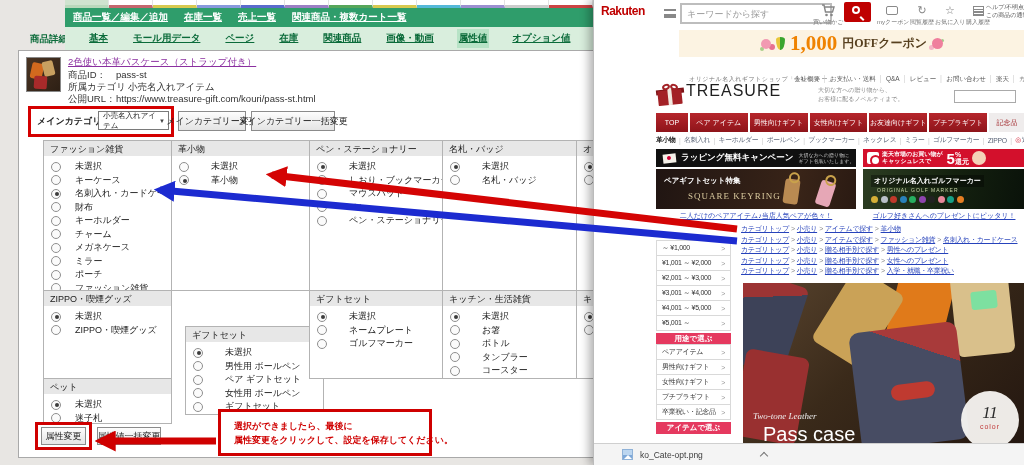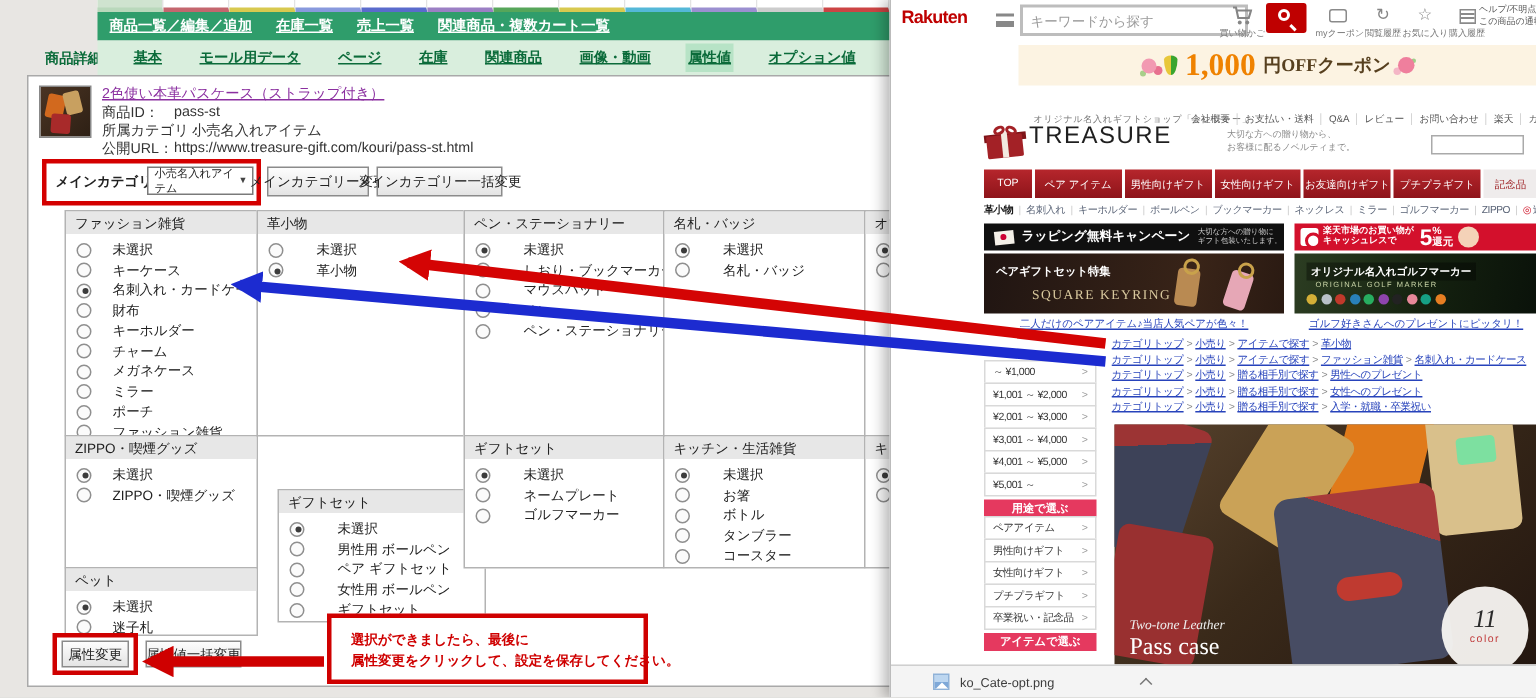--- a/index.html
+++ b/index.html
@@ -133,21 +133,21 @@
   .crumbline .csep { color:#888; margin:0 2px; }
 
   #sidebar { left:62px; top:241px; width:75px; }
   .side-item { height:16px; border:1px solid #d9d9d9; margin-top:-1px; display:flex; justify-content:space-between; align-items:center; padding:0 5px; font-size:7px; color:#333; background:#fff; white-space:nowrap; cursor:pointer; letter-spacing:-.3px; }
   .side-item .arr { color:#999; font-size:7px; }
   .side-head { background:#e5395f; color:#fff; font-size:7.5px; font-weight:bold; height:12px; display:flex; align-items:center; justify-content:center; margin-top:2px; }
 
   #photo { left:149px; top:283px; width:282px; height:160px; background:linear-gradient(135deg,#5a452f 0%,#3a2a1a 45%,#241710 100%); overflow:hidden; cursor:pointer; }
   .case { position:absolute; border-radius:7px; }
   #photo .cap1 { position:absolute; left:10px; top:128px; color:#eee; font-size:9px; font-family:"Liberation Serif","DejaVu Serif",serif; font-style:italic; }
-  #photo .cap2 { position:absolute; left:10px; top:140px; color:#fff; font-size:16px; font-family:Liberation Serif, serif; }
+  #photo .cap2 { position:absolute; left:20px; top:140px; color:#fff; font-size:20px; font-family:Liberation Sans, sans-serif; }
   #badge { position:absolute; left:218px; top:108px; width:58px; height:58px; border-radius:50%; background:rgba(248,246,242,.95); text-align:center; }
   #badge .bn { font-size:17px; font-style:italic; font-family:"Liberation Serif","DejaVu Serif",serif; color:#2b2b2b; margin-top:12px; }
   #badge .bl { font-size:7px; color:#c03a3a; letter-spacing:1px; }
 
   #dlbar { left:0; top:443px; width:431px; height:22px; background:#f4f4f4; border-top:1px solid #cfcfcf; display:flex; align-items:center; }
   #dl-ic { width:11px; height:11px; margin-left:28px; background:linear-gradient(#bcd6f0 55%,#7ea8d8 55%); border:1px solid #8fb2d8; position:relative; }
   #dl-ic::after { content:""; position:absolute; left:1px; bottom:0; border-left:4px solid transparent; border-right:4px solid transparent; border-bottom:4px solid #fff; }
   #dl-name { font-size:8.5px; color:#3c3c3c; margin-left:7px; cursor:pointer; }
   #dl-caret { width:6px; height:6px; border-left:1.5px solid #777; border-top:1.5px solid #777; transform:rotate(45deg); margin-left:58px; margin-top:3px; cursor:pointer; }
 

